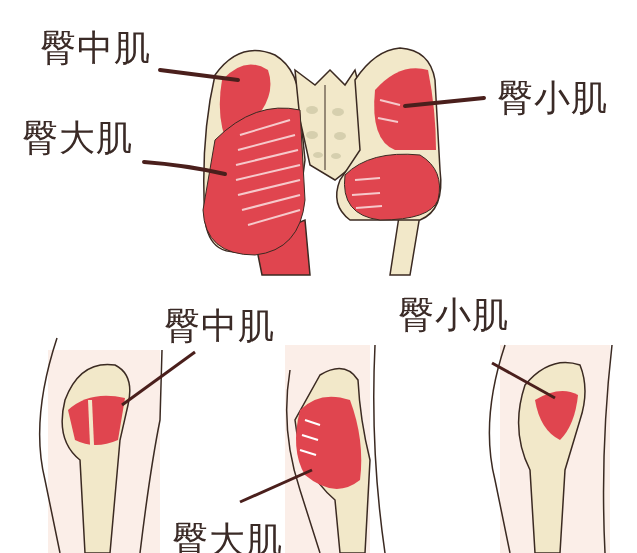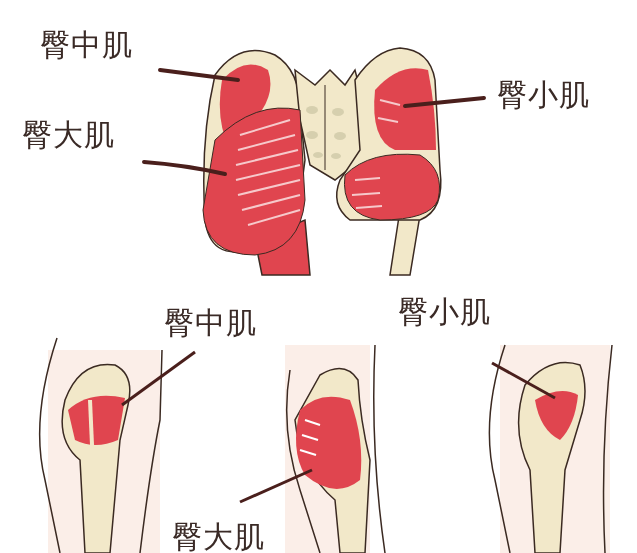--- a/index.html
+++ b/index.html
@@ -1,19 +1,19 @@
 <!DOCTYPE html>
 <html><head>
 <meta charset="utf-8">
 <style>
   html, body { margin:0; padding:0; background:#ffffff; }
   body { width:637px; height:553px; position:relative; overflow:hidden;
          font-family: "DejaVu Sans", sans-serif; }
   svg { position:absolute; left:0; top:0; }
-  .label { position:absolute; color:#3a2a26; font-size:30px; font-weight:normal;
+  .label { position:absolute; color:#3a2a26; font-size:36px; font-weight:normal;
            letter-spacing:1px; line-height:1; white-space:nowrap; }
 </style>
 </head>
 <body>
 
 <svg width="637" height="553" viewBox="0 0 637 553">
 
   <g>
 
     <path d="M255 240 L262 275 L310 275 L305 220 Z" fill="#e0454f" stroke="#3b2a22" stroke-width="1.5"></path>

